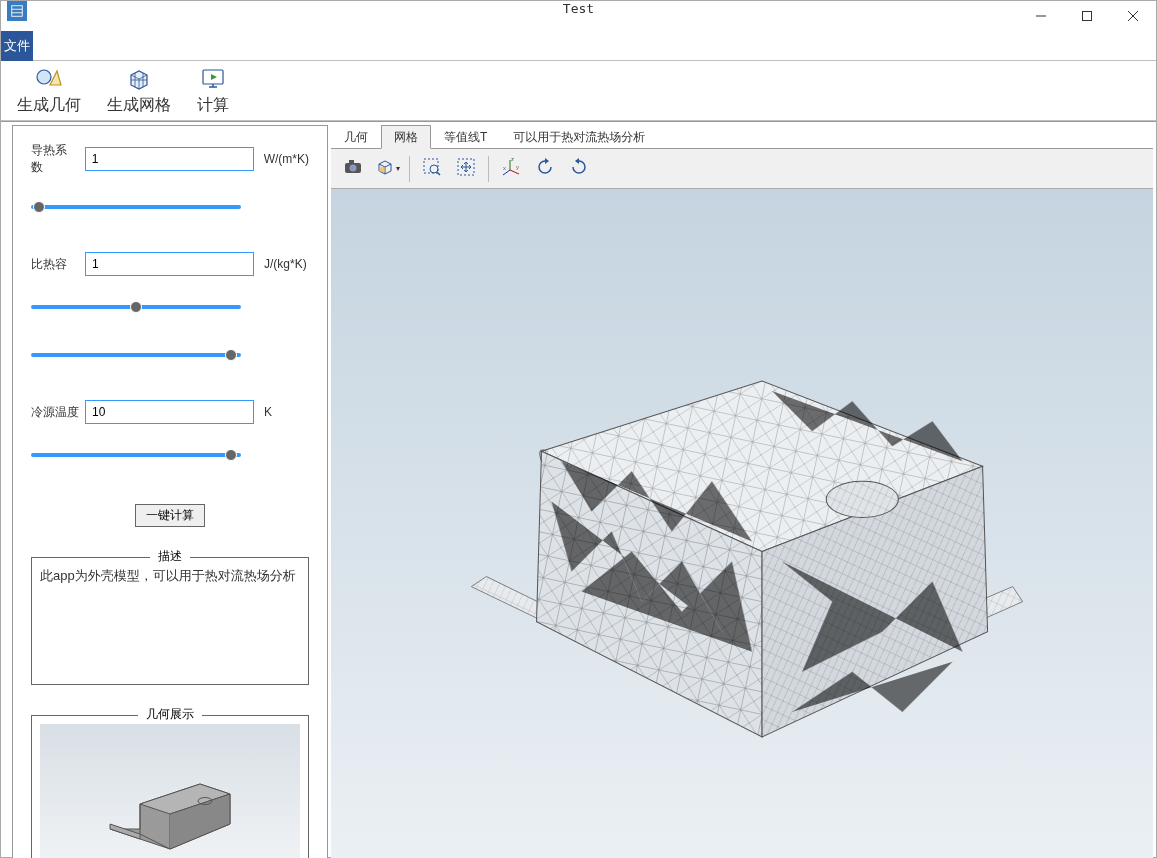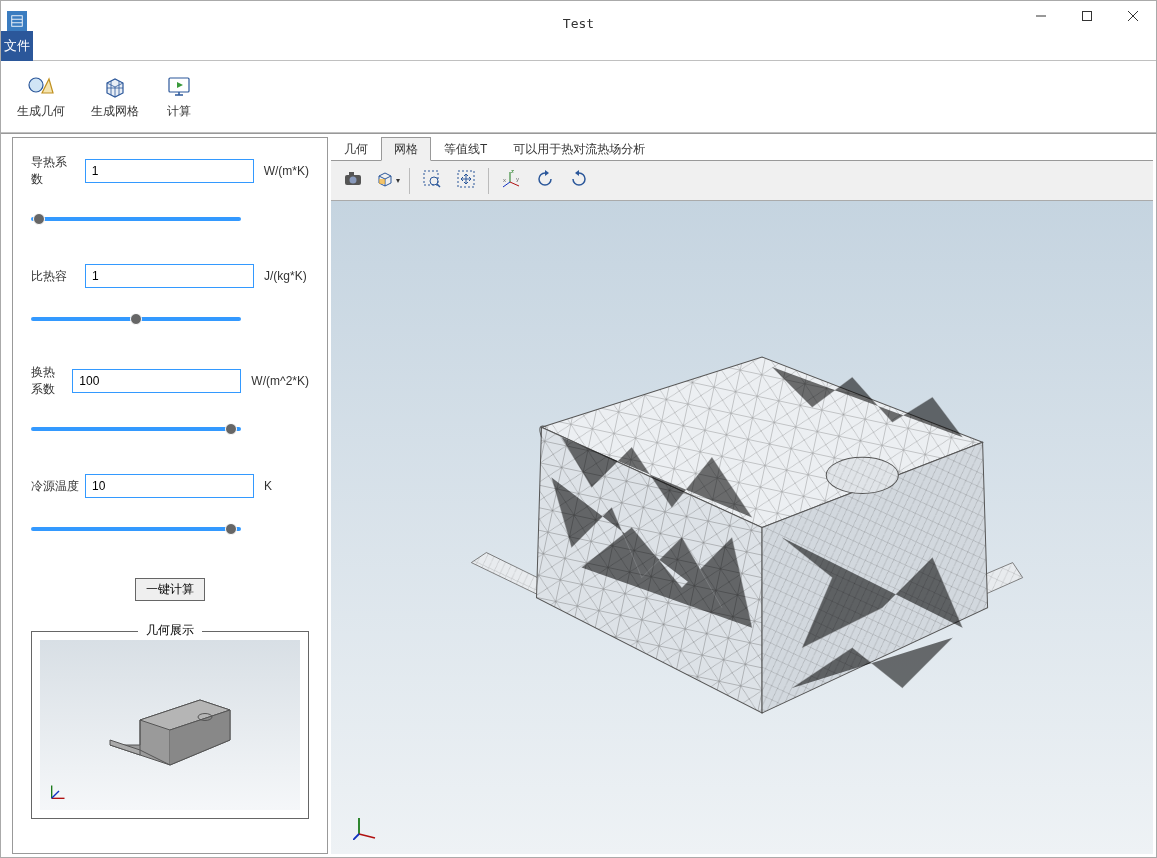--- a/index.html
+++ b/index.html
@@ -1,31 +1,31 @@
 <!DOCTYPE html>
 <html><head>
 <meta charset="utf-8">
 <style>
 * { box-sizing: border-box; margin: 0; padding: 0; }
 body { font-family: "Microsoft YaHei", Arial, sans-serif; font-size: 12px; background: #fff; overflow: hidden; }
 .window { width: 1157px; height: 858px; display: flex; flex-direction: column; border: 1px solid #aaa; }
-.titlebar { height: 30px; background: #fff; display: flex; align-items: flex-end; position: relative; }
+.titlebar { height: 30px; background: #fff; display: flex; align-items: flex-start; position: relative; }
 .app-icon { width: 20px; height: 20px; background: #3a7cc0; margin-left: 6px; display: flex; align-items: center; justify-content: center; }
 .app-icon svg { width: 14px; height: 14px; }
 .title-text { position: absolute; left: 50%; transform: translateX(-50%); font-size: 13px; color: #333; font-family: monospace; }
 .win-controls { margin-left: auto; display: flex; }
 .win-btn { width: 46px; height: 30px; display: flex; align-items: center; justify-content: center; color: #333; cursor: pointer; }
 .tabs-row { height: 30px; background: #fff; display: flex; border-bottom: 1px solid #c0c0c0; }
 .tab { padding: 0 2px; height: 30px; display: flex; align-items: center; font-size: 13px; border: 1px solid transparent; cursor: pointer; }
 .tab.active { background: #2b579a; color: #fff; }
 .tab.inactive { background: #fff; color: #333; border: 1px solid #c0c0c0; border-bottom: 1px solid #fff; margin-bottom: -1px; margin-top: 44px; }
 .ribbon { height: 72px; background: #fff; display: flex; align-items: center; padding: 0 12px; gap: 18px; border-bottom: 1px solid #c0c0c0; }
 .ribbon-item { display: flex; flex-direction: column; align-items: center; gap: 2px; cursor: pointer; padding: 4px; }
 .ribbon-icon { width: 28px; height: 28px; display: flex; align-items: center; justify-content: center; }
-.ribbon-label { font-size: 12px; color: #333; }
+.ribbon-label { font-size: 16px; color: #333; }
 .content { flex: 1; display: flex; border-top: 1px solid #999; }
 .side-panel { width: 316px; border: 1px solid #999; margin: 3px 0 3px 11px; padding: 10px 18px; display: flex; flex-direction: column; gap: 22px; background: #fff; }
 .param-row { display: flex; align-items: center; gap: 6px; margin-top: 6px; }
 .param-label { width: 48px; font-size: 12px; color: #333; }
 .param-input { flex: 0 0 148px; height: 24px; border: 1px solid #3399ff; padding: 0 6px; font-size: 12px; }
 .param-unit { font-size: 12px; color: #333; margin-left: 4px; }
 .slider-row { padding: 0 0 12px 0; }
 .slider { width: 210px; cursor: pointer; }
 .compute-btn { align-self: center; padding: 2px 10px; border: 1px solid #666; background: #efefef; cursor: pointer; font-size: 12px; margin-top: 10px; }
 .fieldset { border: 1px solid #666; margin-top: 8px; padding: 8px; position: relative; }
@@ -123,36 +123,35 @@
       </div>
       <div class="slider-row"><input type="range" class="slider" min="0" max="100" value="1" style=""></div>
 
       <div class="param-row">
         <div class="param-label">比热容</div>
         <input class="param-input" value="1" style="">
         <div class="param-unit">J/(kg*K)</div>
       </div>
       <div class="slider-row"><input type="range" class="slider" min="0" max="100" value="50" style=""></div>
 
-      <div class="param-row">
-        <div class="param-label">换热系数</div>
-        <input class="param-input" value="100" style="">
-        <div class="param-unit">W/(m^2*K)</div>
-      </div>
       <div class="slider-row"><input type="range" class="slider" min="0" max="100" value="98" style=""></div>
 
       <div class="param-row">
         <div class="param-label">冷源温度</div>
         <input class="param-input" value="10" style="">
         <div class="param-unit">K</div>
       </div>
       <div class="slider-row"><input type="range" class="slider" min="0" max="100" value="98" style=""></div>
 
       <button class="compute-btn">一键计算</button>
 
+      <div class="fieldset">
+        <div class="legend">描述</div>
+        <div class="desc-text">此app为外壳模型，可以用于热对流热场分析</div>
+      </div>
 
       <div class="fieldset" style="flex:0 0 auto;">
         <div class="legend">几何展示</div>
         <div class="preview-box">
           <svg width="180" height="120" viewBox="0 0 180 120">
             <path d="M30 80 L90 100 L150 75 L150 45 L120 35 L60 55 L60 80 Z" fill="#9a9a9a" stroke="#555"></path>
             <path d="M60 55 L120 35 L150 45 L90 65 Z" fill="#b5b5b5" stroke="#555"></path>
             <path d="M90 65 L90 100 M60 55 L60 85 L90 100" fill="none" stroke="#555"></path>
             <path d="M90 65 L150 45 L150 75 L90 100" fill="#888" stroke="#555"></path>
             <ellipse cx="125" cy="52" rx="7" ry="3.5" fill="none" stroke="#555"></ellipse>

